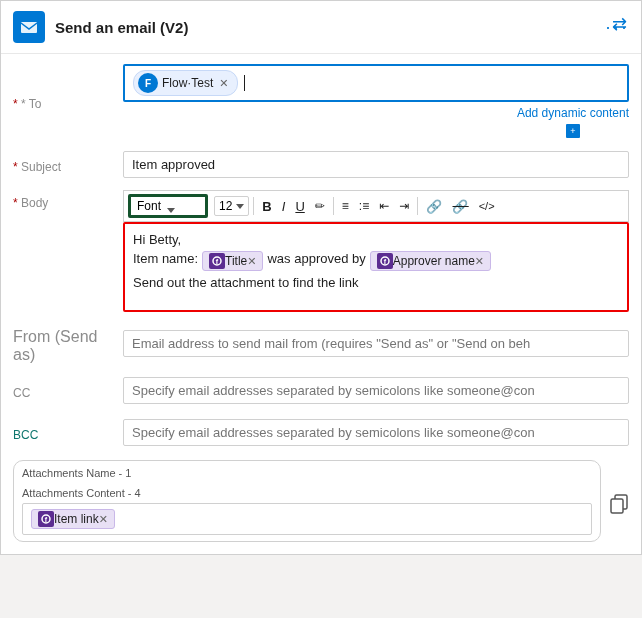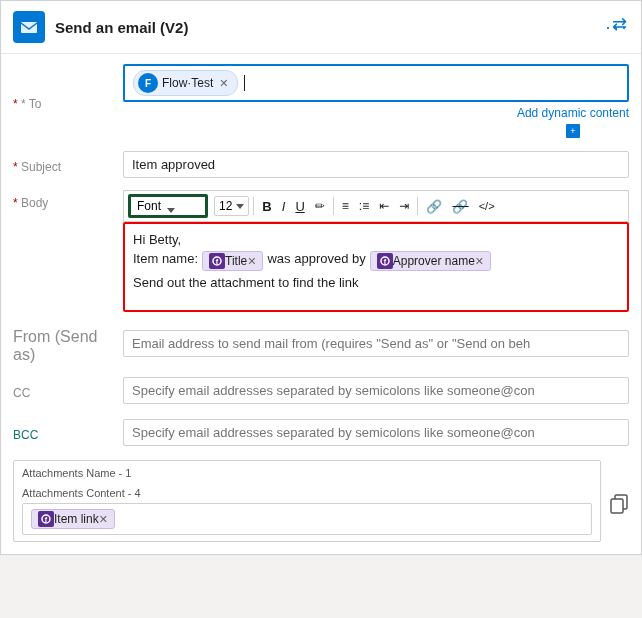--- a/index.html
+++ b/index.html
@@ -426,21 +426,21 @@
       <div class="field-label">
         <span style="color:#0f766e;font-size:12px;">BCC</span>
       </div>
       <div class="field-control">
         <input class="input-box" type="text" placeholder="Specify email addresses separated by semicolons like someone@con" style="">
       </div>
     </div>
 
     <div style="margin-top:12px;">
       <div style="display:flex;justify-content:space-between;align-items:center;">
-        <div style="border:1px solid #d0d0d0;border-radius:2px;padding:6px 8px;flex:1;">
+        <div style="border:1px solid #d0d0d0;border-radius:10px;padding:6px 8px;flex:1;">
           <div class="section-label">Attachments Name - 1</div>
           <div class="section-label-inline">Attachments Content - 4</div>
           <div style="border:1px solid #d0d0d0;border-radius:2px;padding:5px 8px;background:#fff;display:flex;align-items:center;gap:6px;">
             <span class="dynamic-token">
               <span class="dynamic-token-icon">
                 <svg width="10" height="10" viewBox="0 0 10 10">
                     <circle cx="5" cy="5" r="4" fill="none" stroke="white" stroke-width="1.5"></circle>
                     <text x="5" y="8" text-anchor="middle" fill="white" font-size="7" font-weight="bold">f</text>
                   </svg>
               </span>

